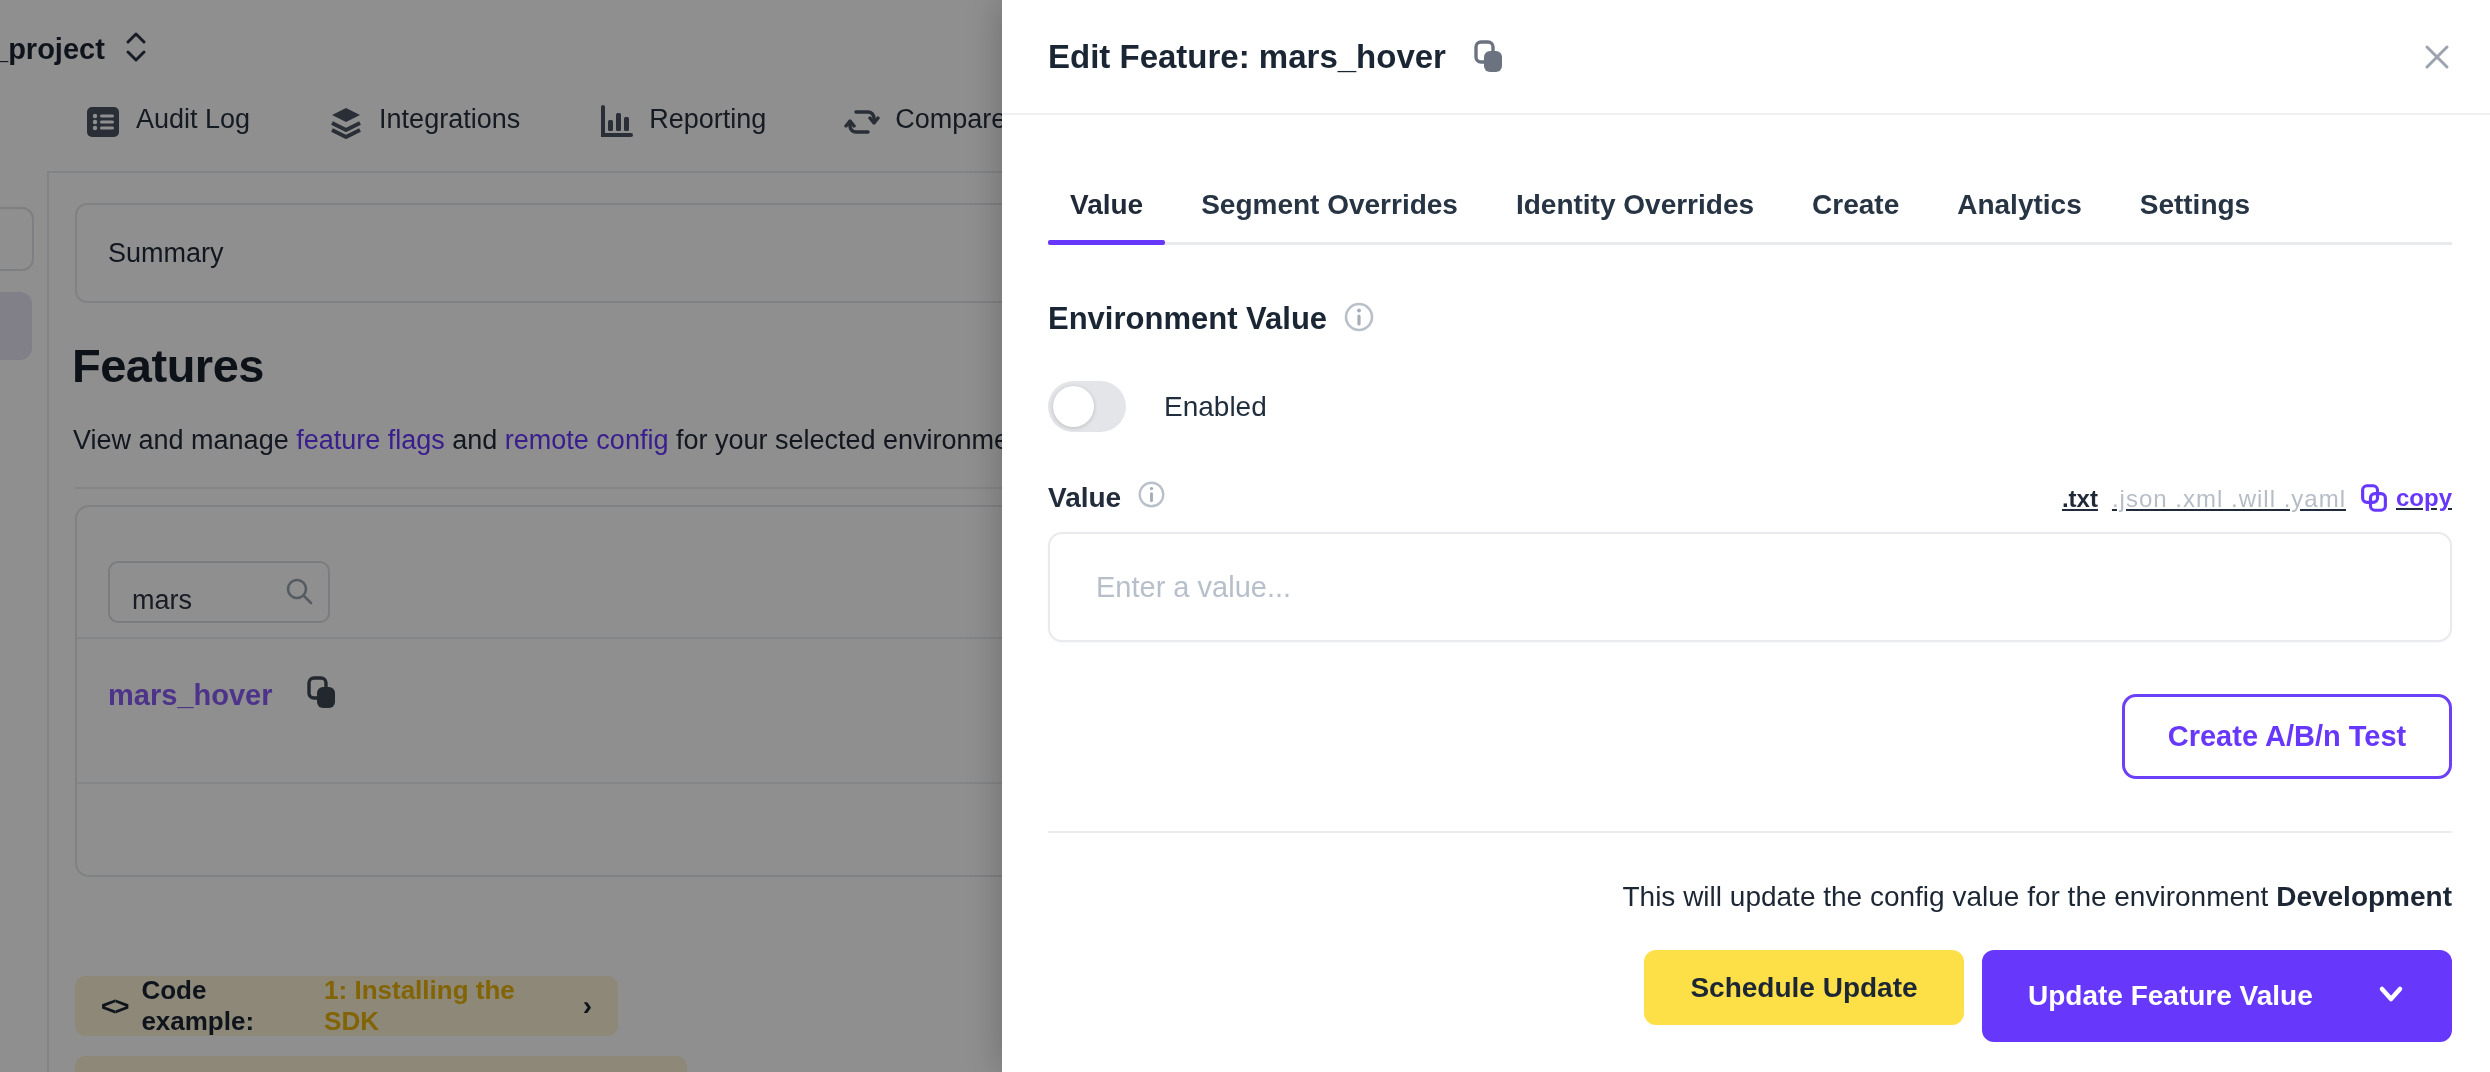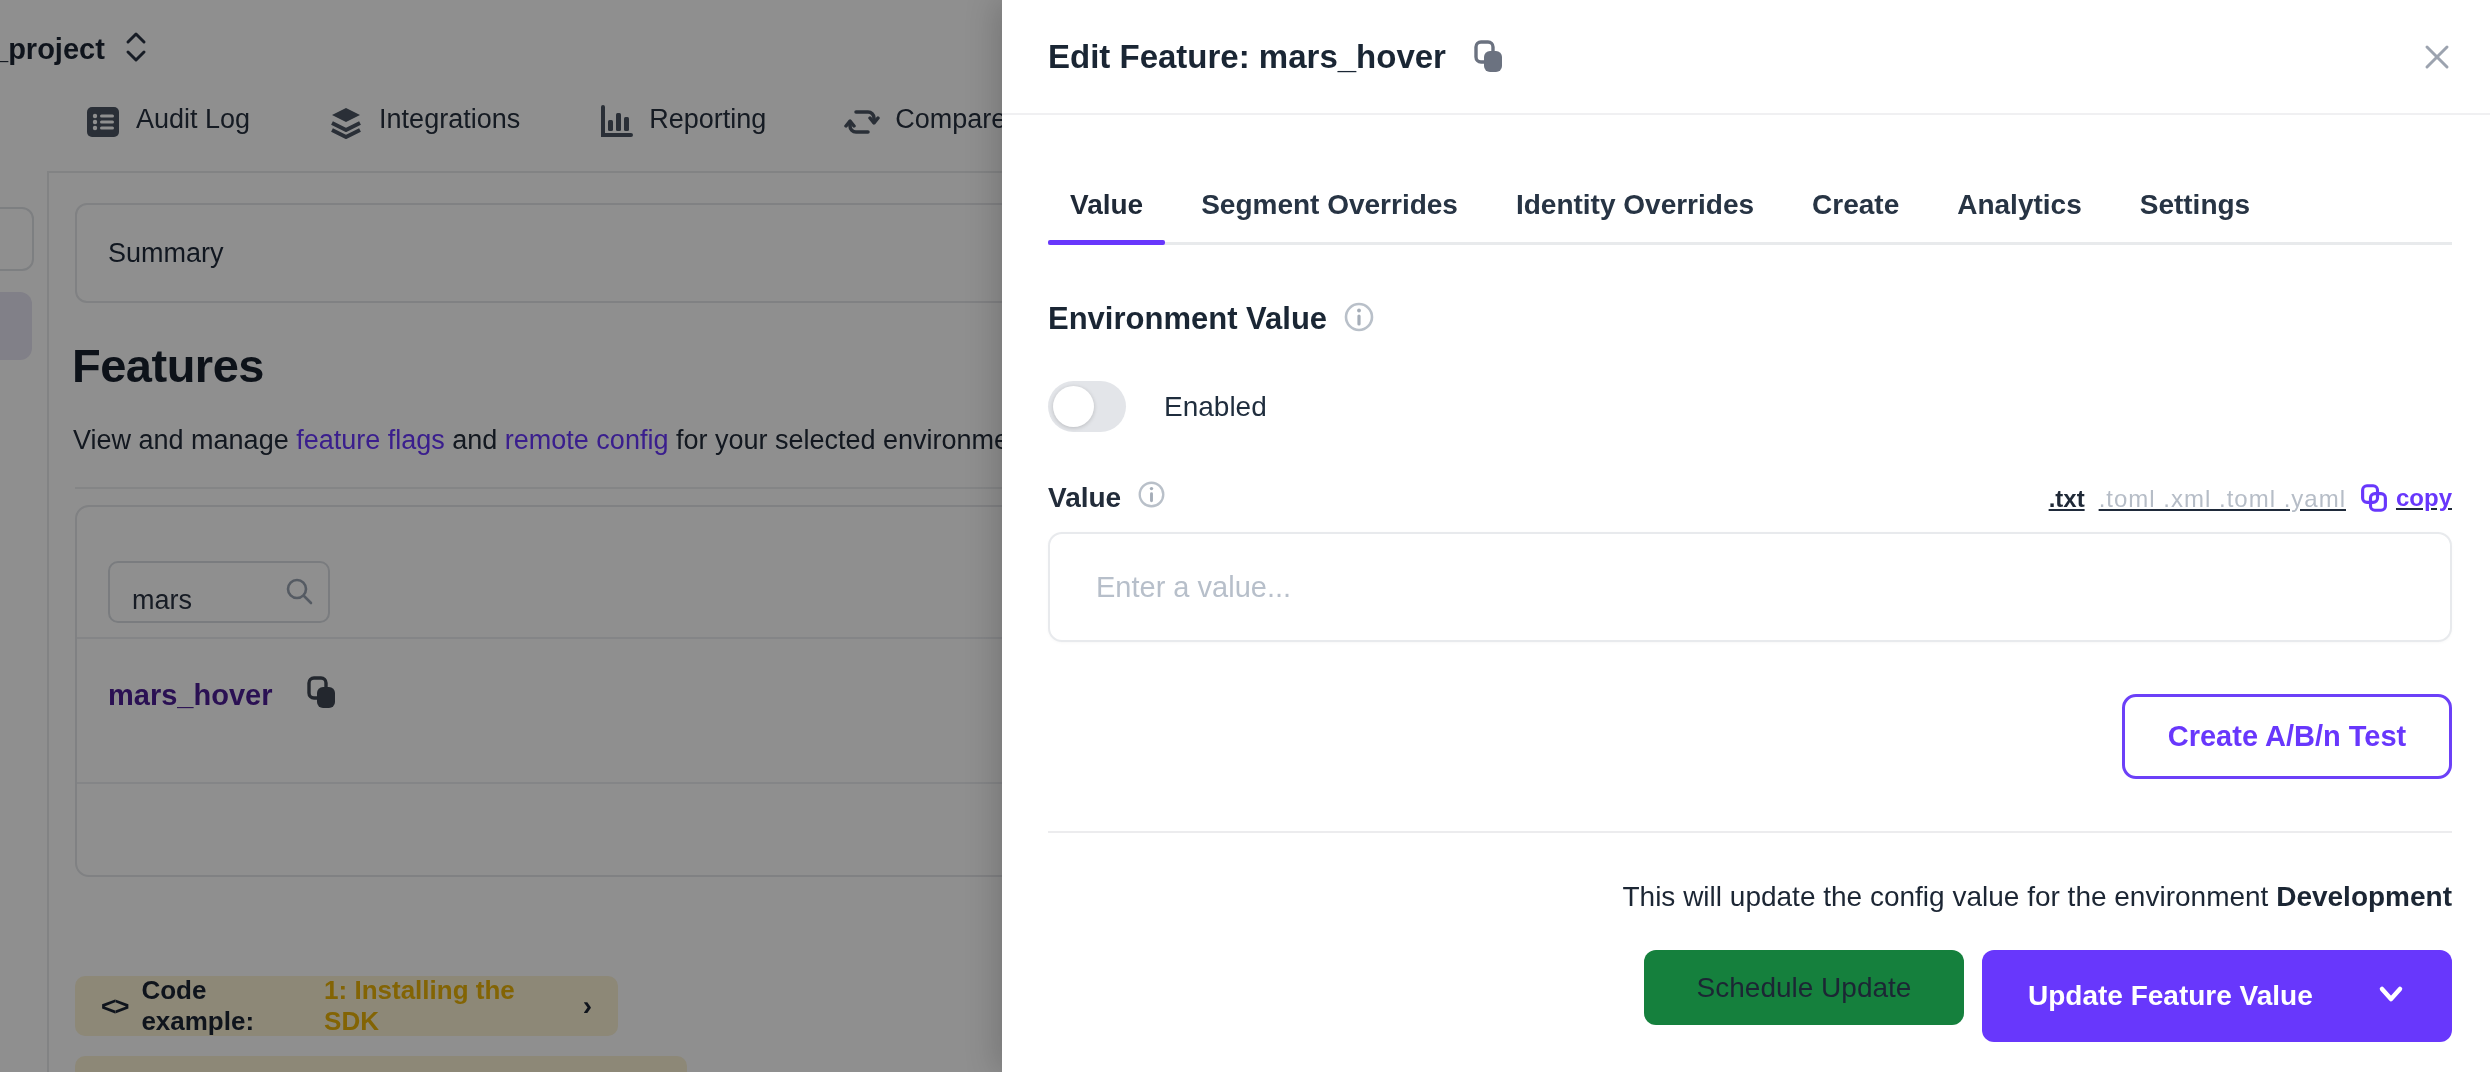--- a/index.html
+++ b/index.html
@@ -33,21 +33,21 @@
   .desc-divider { position:absolute; left:75px; top:487px; width:1500px; height:2px; background:#ebedef; }
 
   .features-panel { position:absolute; left:75px; top:505px; width:1500px; height:372px;
     border:2px solid #e4e6e9; border-radius:14px; background:#fff; }
   .search-wrap { position:absolute; left:31px; top:54px; width:222px; height:62px; }
   .search-wrap input { width:100%; height:100%; border:2px solid #d9dde2; border-radius:10px;
     font-size:27px; color:#2a3342; padding:16px 60px 0 22px; outline:none; font-family:inherit; }
   .search-wrap .mag { position:absolute; right:16px; top:15px; }
   .panel-div1 { position:absolute; left:0; top:130px; width:100%; height:2px; background:#eceef0; }
   .feature-row { position:absolute; left:31px; top:168px; display:flex; align-items:center; gap:34px; }
-  .feature-row .fname { font-size:29px; font-weight:700; color:#4c1d95; }
+  .feature-row .fname { font-size:29px; font-weight:700; color:#8b5cf6; }
   .panel-div2 { position:absolute; left:0; top:275px; width:100%; height:2px; background:#eceef0; }
 
   .code-bar { position:absolute; left:75px; top:976px; width:543px; height:60px; background:#fbf2d5;
     border-radius:10px; display:flex; align-items:center; gap:14px; padding:0 26px; font-size:26px; }
   .code-bar .angle { font-weight:800; color:#1b2433; letter-spacing:-2px; }
   .code-bar .lbl { font-weight:700; color:#1b2433; }
   .code-bar .lnk { font-weight:700; color:#eab308; }
   .code-bar .chev { margin-left:14px; color:#1b2433; font-size:28px; font-weight:700; }
   .code-bar2 { position:absolute; left:75px; top:1056px; width:612px; height:40px; background:#fbf2d5; border-radius:10px; }
 
@@ -92,22 +92,22 @@
 
   .ab-row { display:flex; justify-content:flex-end; margin-top:52px; }
   .ab-btn { width:330px; height:85px; border:3px solid #6c40f8; border-radius:14px; background:#fff;
     color:#6837fc; font-size:29px; font-weight:700; cursor:pointer; font-family:inherit; }
 
   .footer-divider { margin-top:52px; height:2px; background:#ececee; }
   .notice { margin-top:48px; text-align:right; font-size:28px; color:#1c2634; }
   .notice b { font-weight:700; }
 
   .action-row { display:flex; justify-content:flex-end; gap:18px; margin-top:37px; }
-  .schedule-btn { width:320px; height:75px; border:none; border-radius:12px; background:#15803d;
-    color:#1c2634; font-size:28px; font-weight:400; cursor:pointer; font-family:inherit; }
+  .schedule-btn { width:320px; height:75px; border:none; border-radius:12px; background:#fde047;
+    color:#1c2634; font-size:28px; font-weight:700; cursor:pointer; font-family:inherit; }
   .update-btn { width:470px; height:92px; border:none; border-radius:12px; background:#6837fc; color:#fff;
     font-size:28px; font-weight:700; cursor:pointer; font-family:inherit;
     display:flex; align-items:center; justify-content:space-between; padding:0 46px; }
 </style>
 </head>
 <body>
 
 <div class="page">
 
   <div class="project-switcher">
@@ -271,21 +271,21 @@
         <span>
           <svg width="29" height="29" viewBox="0 0 32 32">
               <circle cx="16" cy="16" r="13" fill="none" stroke="#b9c0c9" stroke-width="2.6"></circle>
               <circle cx="16" cy="9.5" r="1.9" fill="#a5adb8"></circle>
               <rect x="14.4" y="13.5" width="3.2" height="11" rx="1.6" fill="#a5adb8"></rect>
             </svg>
         </span>
       </div>
       <div class="value-right">
         <span class="ext-active">.txt</span>
-        <span class="ext-others">.toml .xml .toml .yaml</span>
+        <span class="ext-others">.json .xml .will .yaml</span>
         <span class="copy-link">
           <svg width="28" height="30" viewBox="0 0 32 34">
               <rect x="3" y="3" width="17" height="19" rx="5" fill="none" stroke="#6837fc" stroke-width="3.6"></rect>
               <rect x="12" y="12" width="17" height="19" rx="5" fill="none" stroke="#6837fc" stroke-width="3.6"></rect>
             </svg>
           <span>copy</span>
         </span>
       </div>
     </div>
 

